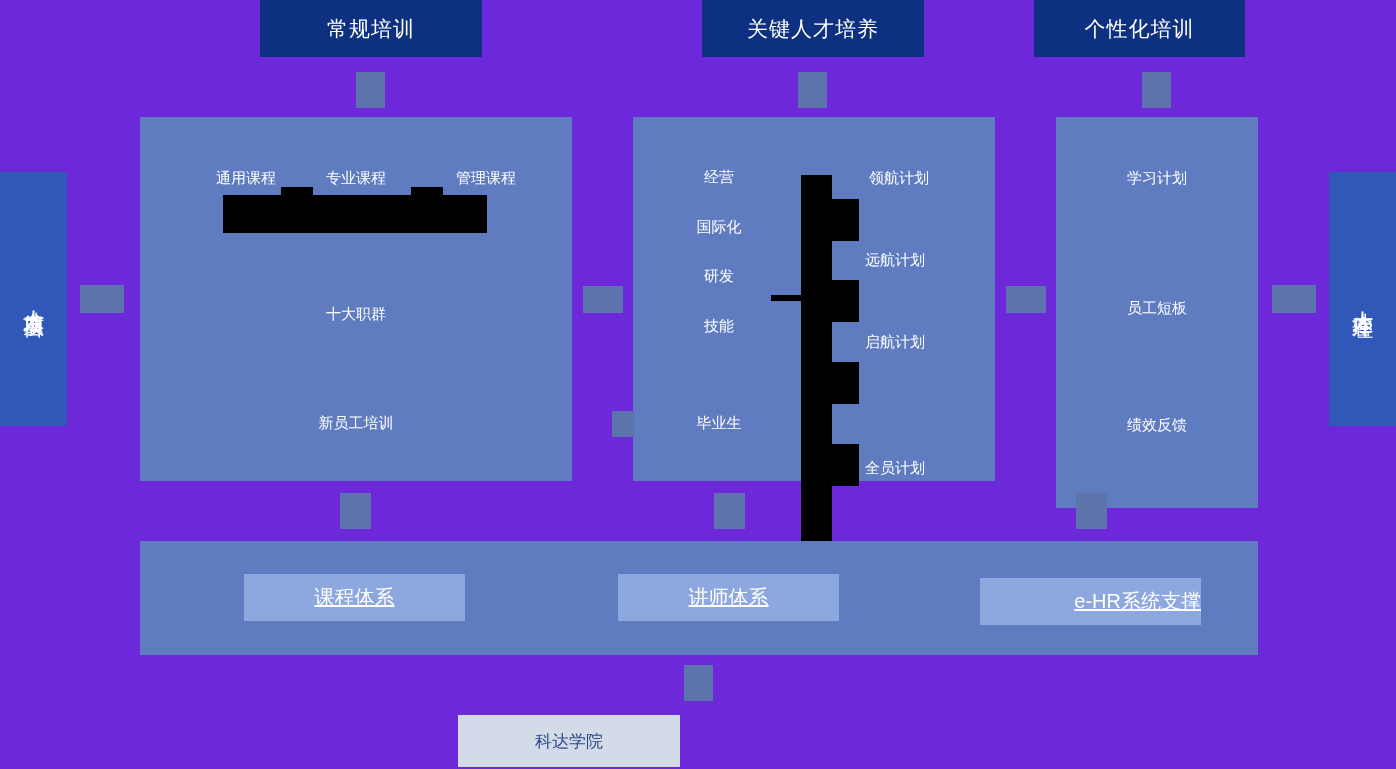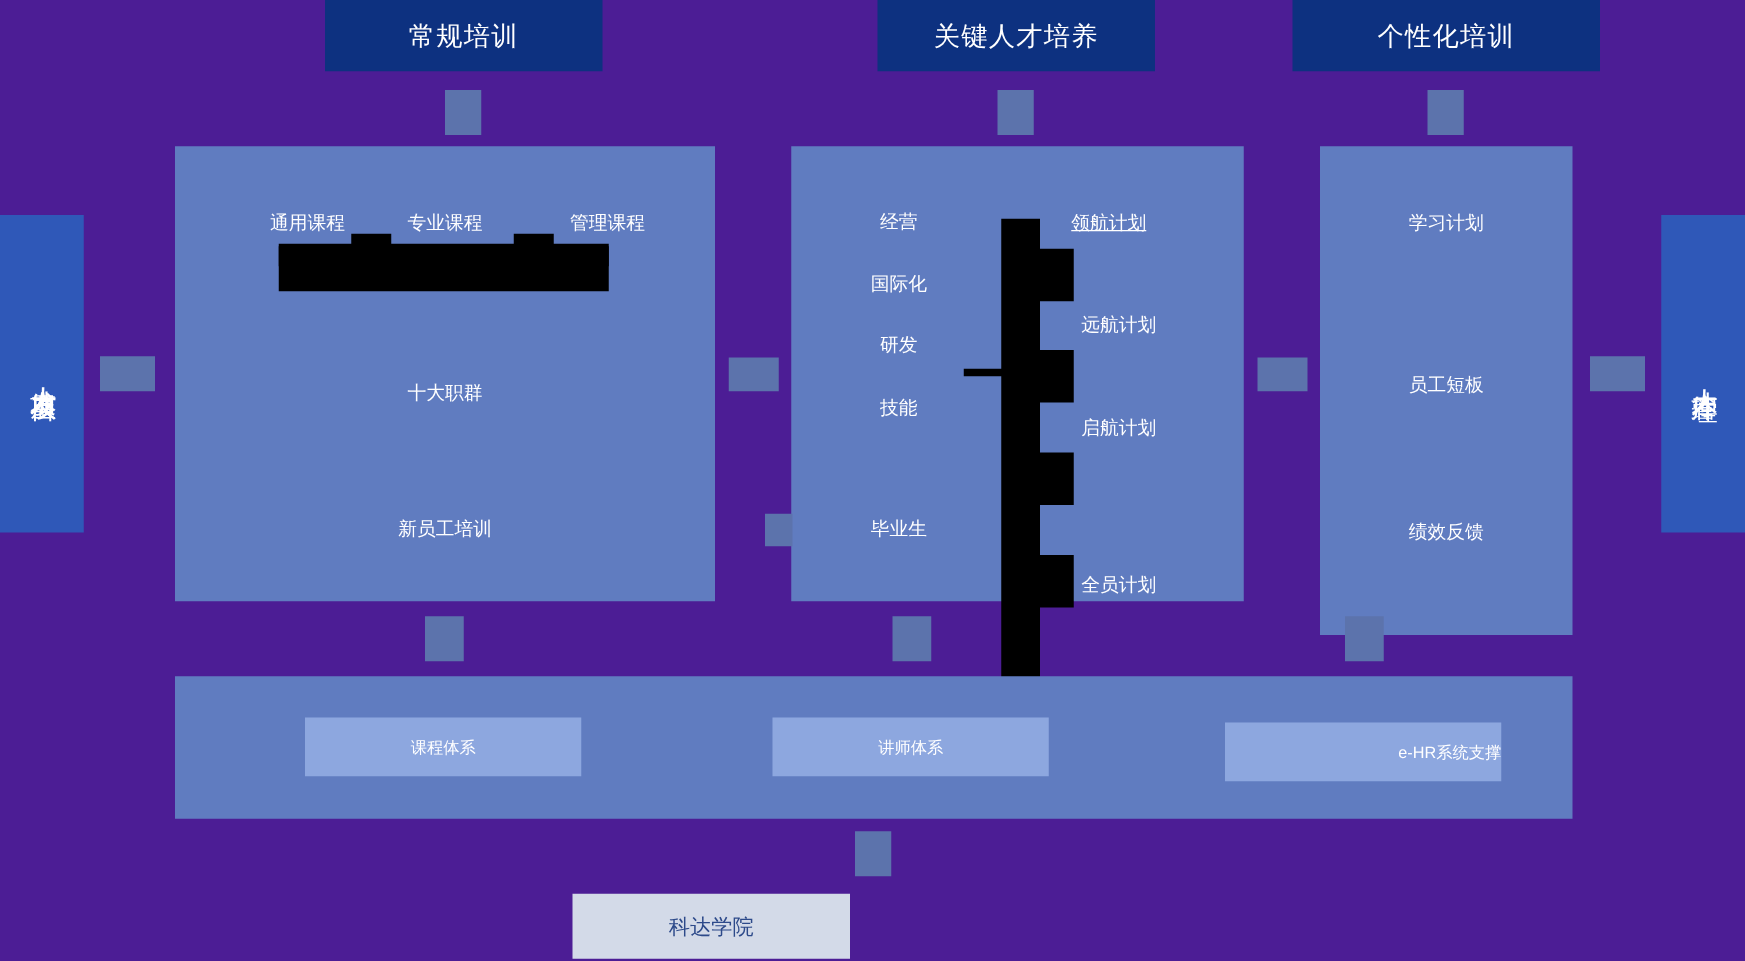--- a/index.html
+++ b/index.html
@@ -7,21 +7,21 @@
     padding: 0;
     background: #ffffff;
   }
   body {
     font-family: "Liberation Sans", "DejaVu Sans", sans-serif;
   }
   #canvas {
     position: relative;
     width: 1396px;
     height: 769px;
-    background: #4c1d95;
+    background: #6d28d9;
     overflow: hidden;
   }
   .abs { position: absolute; box-sizing: border-box; }
 
   
   .header-card {
     background: #0d3180;
     color: #ffffff;
     font-size: 21px;
     display: flex;
@@ -62,24 +62,25 @@
   }
 
   
   .redaction { background: #000000; }
 
   
   .support-bar { background: #607cc0; }
   .support-chip {
     background: #8da7df;
     color: #ffffff;
-    font-size: 13px;
+    font-size: 20px;
     display: flex;
     align-items: center;
     justify-content: center;
+    text-decoration: underline;
   }
 
   
   .footer-box {
     background: #d3dae8;
     color: #2d4a8a;
     font-size: 17px;
     display: flex;
     align-items: center;
     justify-content: center;
@@ -91,21 +92,21 @@
 <div id="canvas">
 
   <div class="abs header-card" style="left:260px; top:0px; width:222px; height:57px;">
     <span>常规培训</span>
   </div>
 
   <div class="abs header-card" style="left:702px; top:0px; width:222px; height:57px;">
     <span>关键人才培养</span>
   </div>
 
-  <div class="abs header-card" style="left:1034px; top:0px; width:246px; height:57px;">
+  <div class="abs header-card" style="left:1034px; top:0px; width:211px; height:57px;">
     <span>个性化培训</span>
   </div>
 
   <div class="abs connector" style="left:356px; top:72px; width:29px; height:36px;"></div>
   <div class="abs connector" style="left:798px; top:72px; width:29px; height:36px;"></div>
   <div class="abs connector" style="left:1142px; top:72px; width:29px; height:36px;"></div>
 
   <div class="abs side-panel" style="left:0px; top:172px; width:67px; height:254px;">
     <span class="vtext">人才发展项目</span>
   </div>
@@ -134,21 +135,21 @@
   <div class="abs connector" style="left:583px; top:286px; width:40px; height:27px;"></div>
 
   <div class="abs main-panel" style="left:633px; top:117px; width:362px; height:364px;">
 
     <div class="abs panel-label" style="left:20px; top:51px; width:132px;">经营</div>
     <div class="abs panel-label" style="left:20px; top:101px; width:132px;">国际化</div>
     <div class="abs panel-label" style="left:20px; top:150px; width:132px;">研发</div>
     <div class="abs panel-label" style="left:20px; top:200px; width:132px;">技能</div>
     <div class="abs panel-label" style="left:20px; top:297px; width:132px;">毕业生</div>
 
-    <div class="abs panel-label" style="left:188px; top:52px; width:132px;text-decoration:underline;">领航计划</div>
+    <div class="abs panel-label" style="left:200px; top:52px; width:132px;">领航计划</div>
     <div class="abs panel-label" style="left:196px; top:134px; width:132px;">远航计划</div>
     <div class="abs panel-label" style="left:196px; top:216px; width:132px;">启航计划</div>
     <div class="abs panel-label" style="left:196px; top:298px; width:132px;margin-top:44px;">全员计划</div>
 
     <div class="abs redaction" style="left:168px; top:58px; width:31px; height:368px;"></div>
     <div class="abs redaction" style="left:196px; top:82px; width:30px; height:42px;"></div>
     <div class="abs redaction" style="left:196px; top:163px; width:30px; height:42px;"></div>
     <div class="abs redaction" style="left:196px; top:245px; width:30px; height:42px;"></div>
     <div class="abs redaction" style="left:196px; top:327px; width:30px; height:42px;"></div>
     <div class="abs redaction" style="left:138px; top:178px; width:34px; height:6px;"></div>

